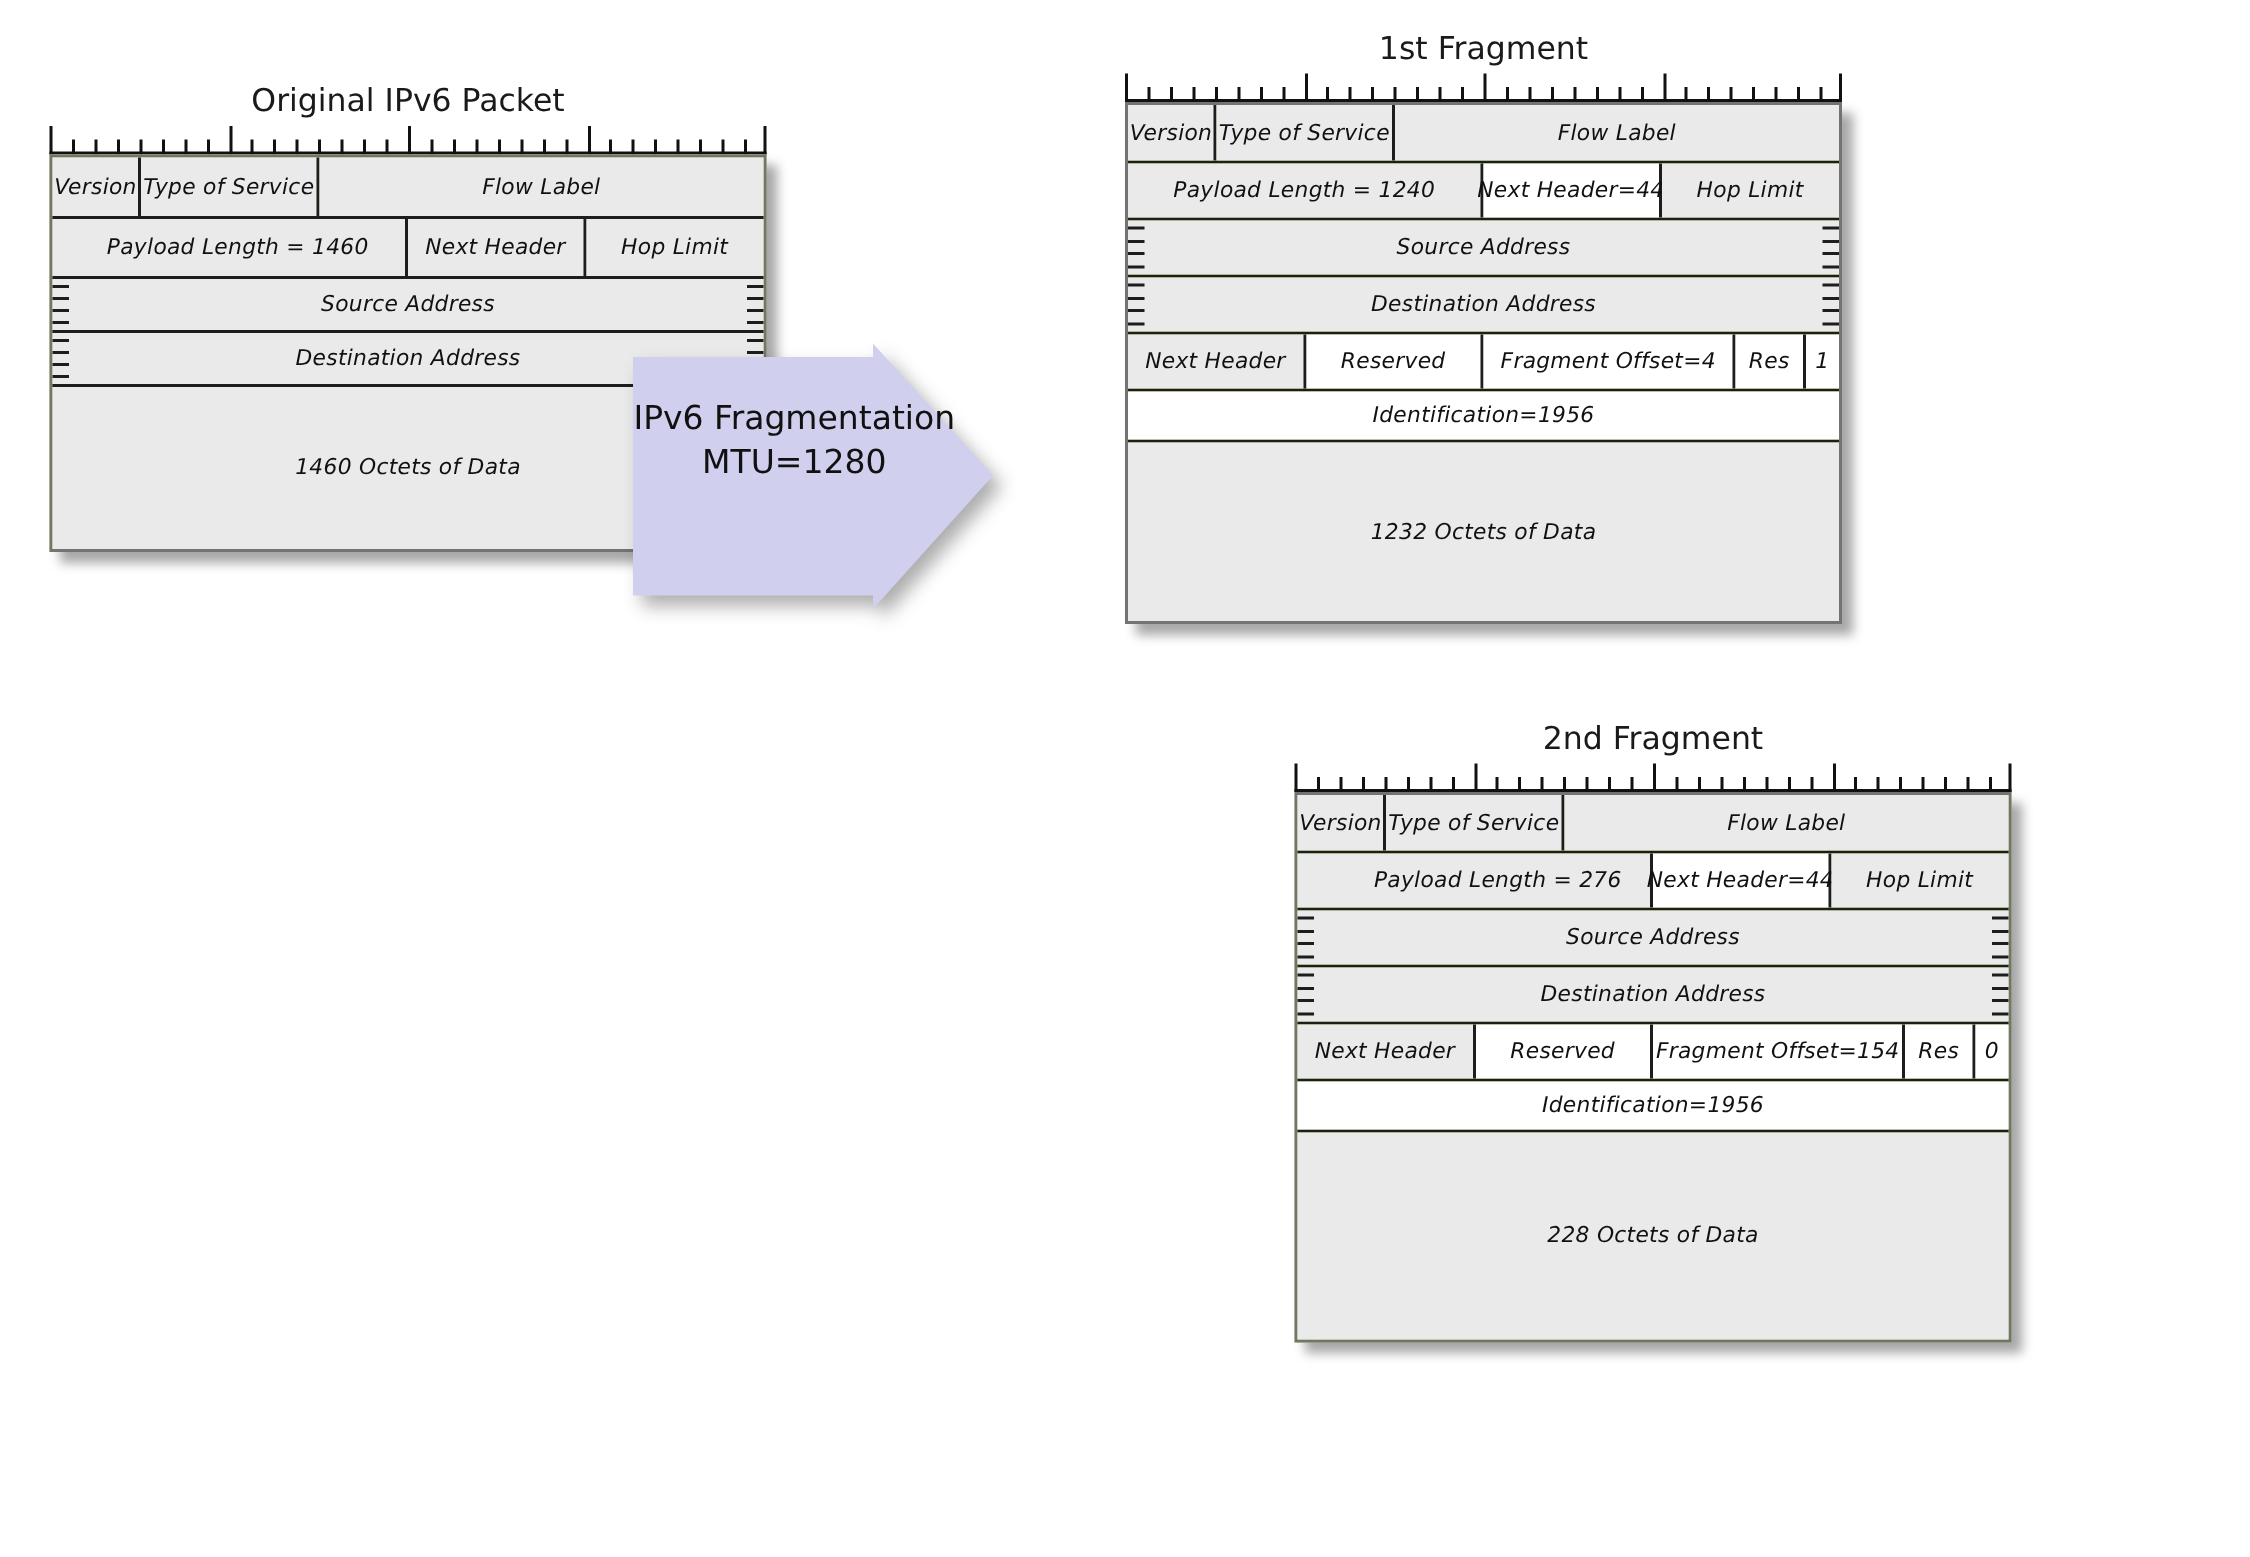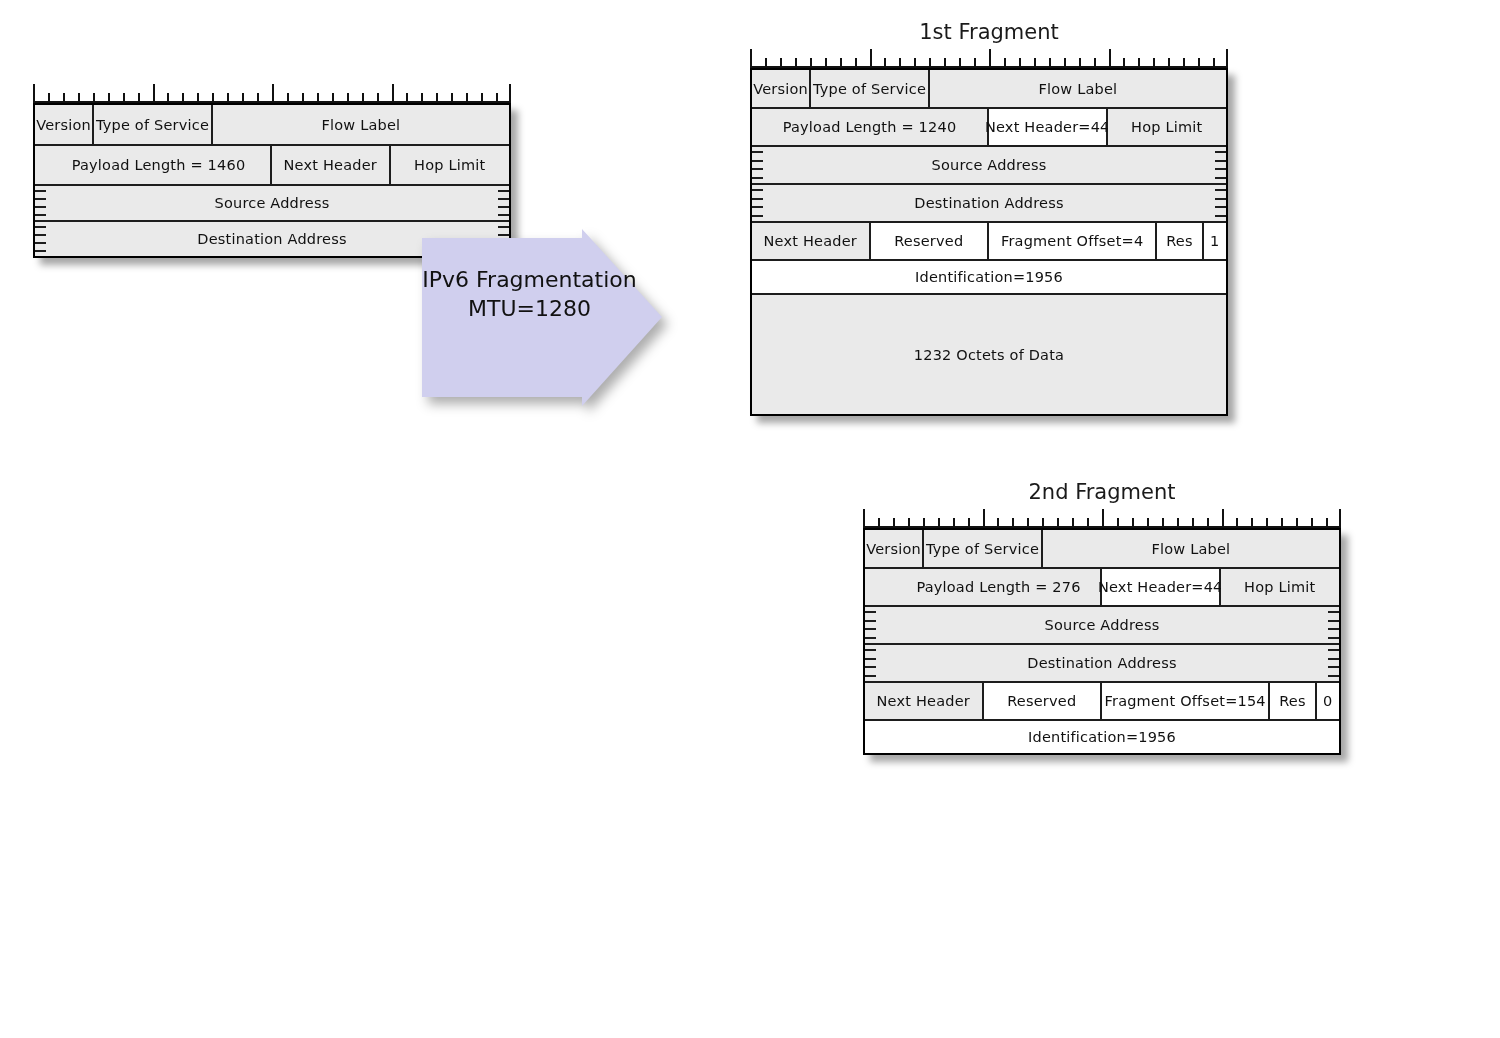--- a/index.html
+++ b/index.html
@@ -19,23 +19,24 @@
   .ruler .rbase{
     position:absolute;left:0;right:0;bottom:0;height:2px;background:#111;
   }
   .ruler .tick{
     position:absolute;bottom:0;width:2px;background:#111;
   }
   .ruler .tick.small{height:10px;}
   .ruler .tick.big{height:19px;}
   
   .box{
-    position:relative;border:2px solid #000000;background:#bef264;
+    position:relative;border:2px solid #737373;background:#bef264;
     box-shadow:7px 7px 7px rgba(0,0,0,.35);
     box-sizing:border-box;
+    font-style:italic;
   }
   .row{
     display:flex;align-items:stretch;
     border-bottom:2px solid #1d1d1d;position:relative;
   }
   .row:last-child{border-bottom:none;}
   .cell{
     display:flex;align-items:center;justify-content:center;
     border-right:2px solid #1d1d1d;
     font-size:14.5px;color:#111;white-space:nowrap;
@@ -64,20 +65,21 @@
   .arrow-label{
     position:absolute;text-align:center;font-size:22px;color:#111;
     line-height:1.32;font-family:"DejaVu Sans",sans-serif;
     left:0;width:215px;
   }
 </style>
 </head>
 <body>
 
 <div class="packet" style="left:33px;top:55px;width:478px;">
+  <div class="ptitle">Original IPv6 Packet</div>
 
   <div class="ruler" style="margin-top:28px;">
       <div class="rbase"></div>
       <div class="tick big" style="left: calc(0% + 0px);"></div>
       <div class="tick small" style="left: calc(3.125% + 0px);"></div>
       <div class="tick small" style="left: calc(6.25% + 0px);"></div>
       <div class="tick small" style="left: calc(9.375% + 0px);"></div>
       <div class="tick small" style="left: calc(12.5% + 0px);"></div>
       <div class="tick small" style="left: calc(15.625% + 0px);"></div>
       <div class="tick small" style="left: calc(18.75% + 0px);"></div>
@@ -124,20 +126,23 @@
     </div>
 
     <div class="row addr" style="height:34px;">
       <div class="cell gray" style="width:100%;">Source Address</div>
     </div>
 
     <div class="row addr" style="height:34px;">
       <div class="cell gray" style="width:100%;">Destination Address</div>
     </div>
 
+    <div class="row" style="height:108px;">
+      <div class="cell gray" style="width:100%;">1460 Octets of Data</div>
+    </div>
 
   </div>
 </div>
 
 <div class="arrow-wrap" style="left:422px;top:229px;width:240px;height:177px;">
   <svg class="arrow-svg" width="240" height="177" viewBox="0 0 240 177">
     <polygon points="0,9 160,9 160,0 240,88 160,177 160,168 0,168" fill="#d0cfee"></polygon>
   </svg>
   <div class="arrow-label" style="top:36px;">
     <div>IPv6 Fragmentation</div>
@@ -293,15 +298,18 @@
       <div class="cell hl" style="width:25%;">Reserved</div>
       <div class="cell hl" style="width:35.5%;">Fragment Offset=154</div>
       <div class="cell hl" style="width:9.8%;">Res</div>
       <div class="cell hl" style="width:4.7%;">0</div>
     </div>
 
     <div class="row white" style="height:32px;">
       <div class="cell hl" style="width:100%;">Identification=1956</div>
     </div>
 
+    <div class="row" style="height:138px;">
+      <div class="cell gray" style="width:100%;">228 Octets of Data</div>
+    </div>
 
   </div>
 </div>
 
 </body></html>

